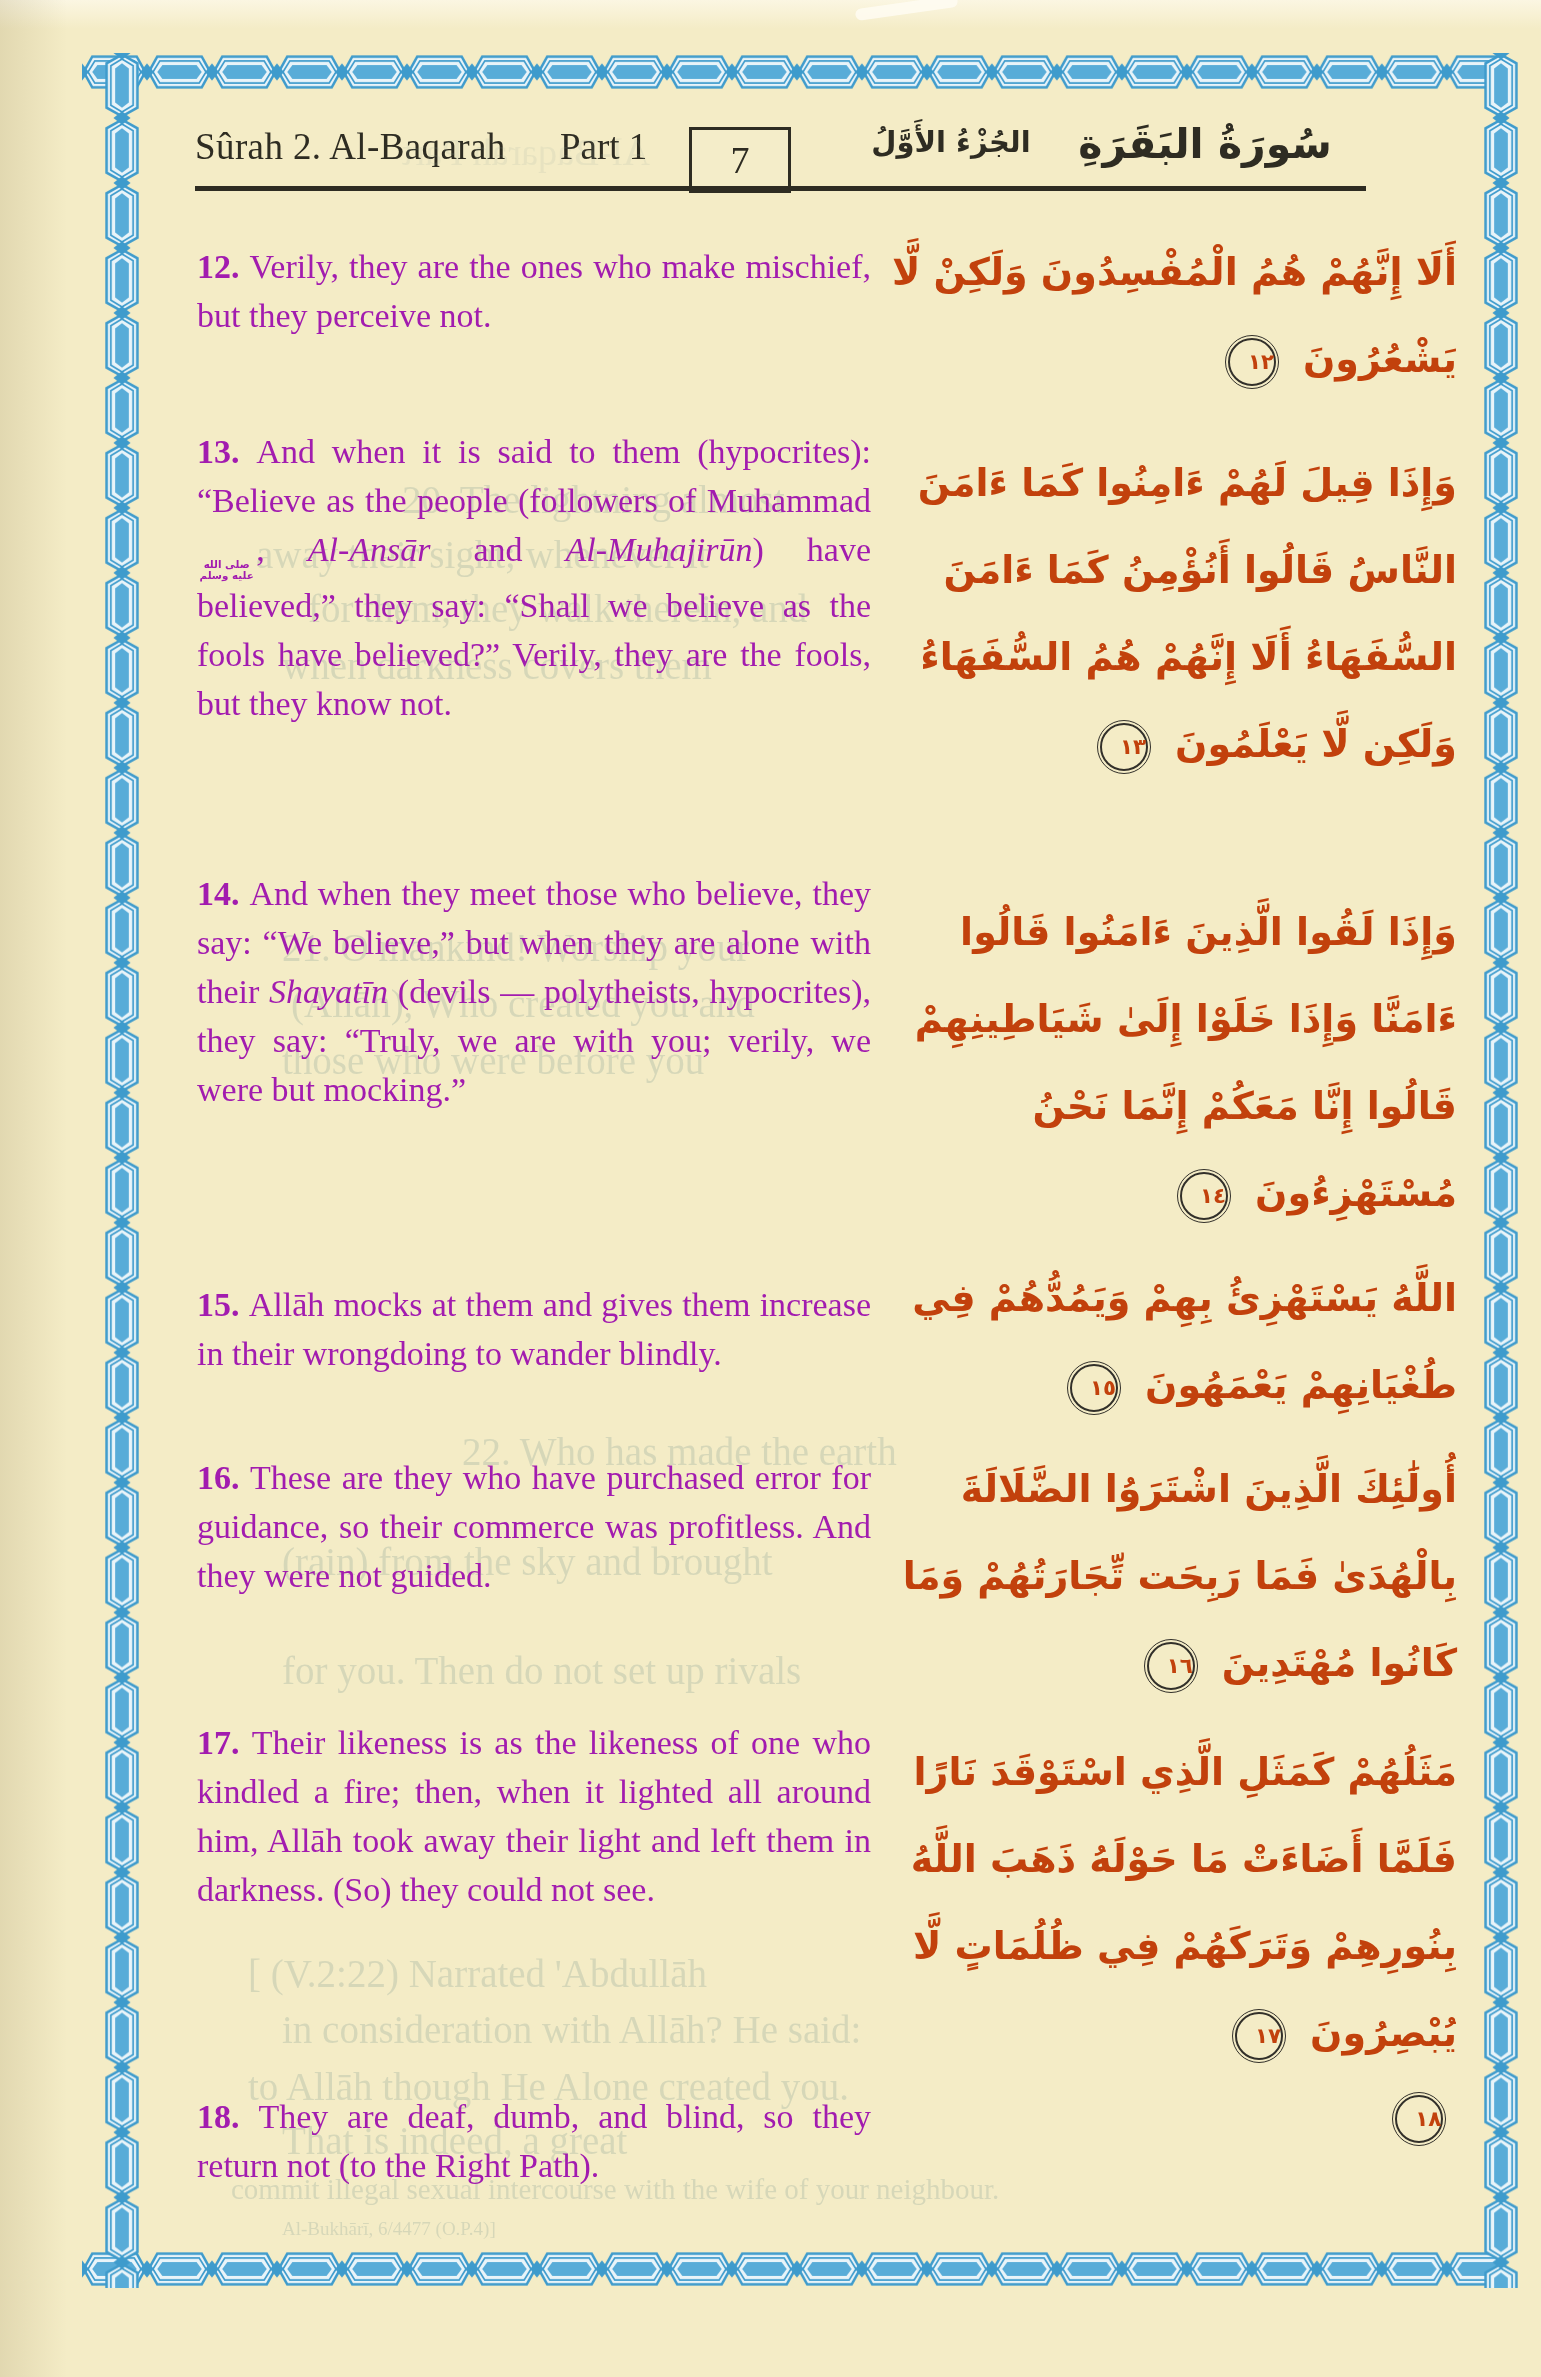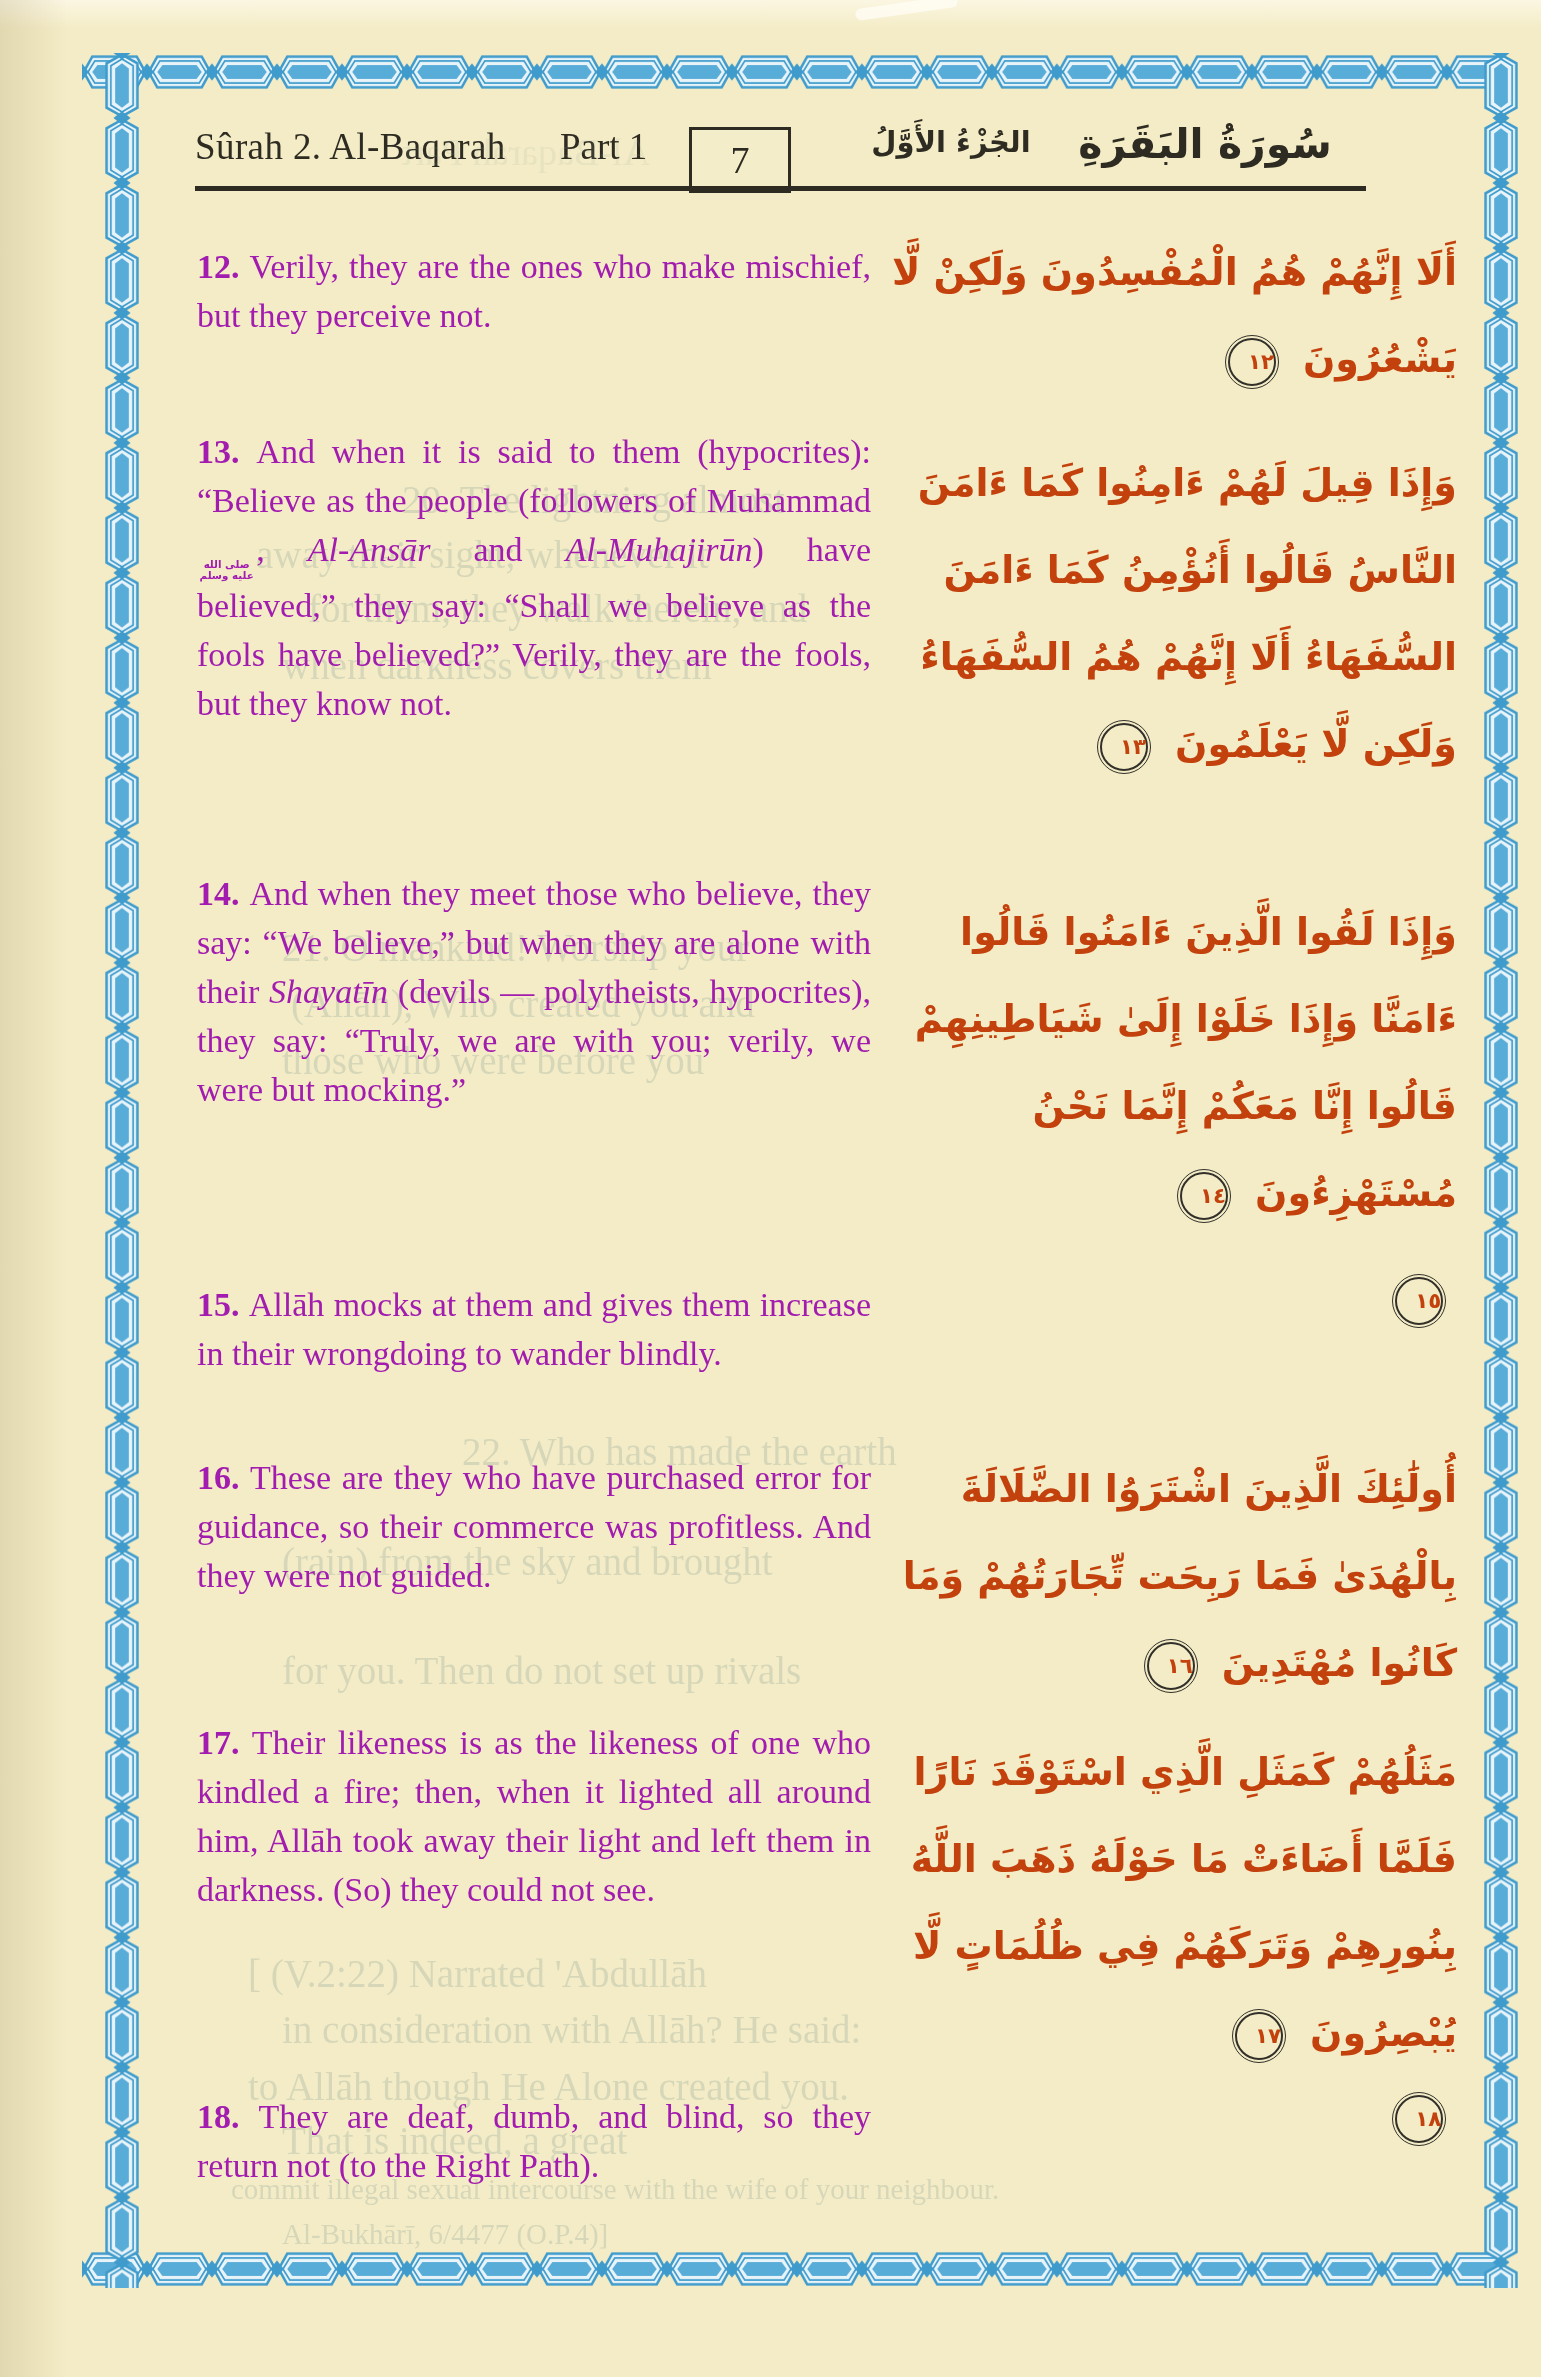--- a/index.html
+++ b/index.html
@@ -34,21 +34,21 @@
 
   
   .ghost{position:absolute;font-family:"Liberation Serif",serif;font-size:39px;color:#93a89b;
     opacity:.30;white-space:nowrap;filter:blur(0.5px);pointer-events:none;}
   .g0{top:130px;left:402px;font-size:38px;opacity:.13;transform:scaleX(-1);}
   .g1{top:477px;left:402px}.g2{top:532px;left:256px}.g3{top:586px;left:308px}
   .g4{top:643px;left:282px}.g5{top:925px;left:282px}.g6{top:981px;left:291px}
   .g7{top:1038px;left:282px}.g8{top:1429px;left:462px}.g9{top:1539px;left:282px}
   .g10{top:1648px;left:282px}.g11{top:1951px;left:248px}.g12{top:2007px;left:282px}
   .g13{top:2064px;left:248px}.g14{top:2118px;left:282px}
-  .g15{top:2173px;left:231px;font-size:29px}.g16{top:2218px;left:282px;font-size:29px}
+  .g15{top:2173px;left:231px;font-size:29px}.g16{top:2218px;left:282px;font-size:19px}
 
   
   .verse-eng{position:absolute;left:197px;width:674px;font-family:"Liberation Serif",serif;
     font-size:34px;line-height:49px;text-align:justify;color:#a21caf;}
   .verse-eng .vnum{font-weight:700;}
   .verse-eng i{font-style:italic;}
   .verse-ar{position:absolute;right:84px;width:592px;direction:rtl;text-align:right;
     font-family:"DejaVu Sans",sans-serif;font-size:38px;font-weight:600;line-height:87px;color:#c2410c;}
   .verse-eng.v1{top:242px}.verse-ar.v1{top:229px}
   .verse-eng.v2{top:427px}.verse-ar.v2{top:440px}
@@ -144,21 +144,21 @@
           <span>عليه وسلم</span>
         </span>, <i>Al-Ansār</i> and <i>Al-Muhajirūn</i>) have believed,” they say: “Shall we believe as the fools have believed?” Verily, they are the fools, but they know not.</div>
       <div class="verse-ar v2" dir="rtl"><span class="artext">وَإِذَا قِيلَ لَهُمْ ءَامِنُوا كَمَا ءَامَنَ النَّاسُ قَالُوا أَنُؤْمِنُ كَمَا ءَامَنَ السُّفَهَاءُ أَلَا إِنَّهُمْ هُمُ السُّفَهَاءُ وَلَكِن لَّا يَعْلَمُونَ </span><span class="medallion">
           <span class="mnum">١٣</span>
         </span></div>
       <div class="verse-eng v3"><b class="vnum">14. </b>And when they meet those who believe, they say: “We believe,” but when they are alone with their <i>Shayatīn</i> (devils — polytheists, hypocrites), they say: “Truly, we are with you; verily, we were but mocking.”</div>
       <div class="verse-ar v3" dir="rtl"><span class="artext">وَإِذَا لَقُوا الَّذِينَ ءَامَنُوا قَالُوا ءَامَنَّا وَإِذَا خَلَوْا إِلَىٰ شَيَاطِينِهِمْ قَالُوا إِنَّا مَعَكُمْ إِنَّمَا نَحْنُ مُسْتَهْزِءُونَ </span><span class="medallion">
           <span class="mnum">١٤</span>
         </span></div>
       <div class="verse-eng v4"><b class="vnum">15. </b>Allāh mocks at them and gives them increase in their wrongdoing to wander blindly.</div>
-      <div class="verse-ar v4" dir="rtl"><span class="medallion">
+      <div class="verse-ar v4" dir="rtl"><span class="artext">اللَّهُ يَسْتَهْزِئُ بِهِمْ وَيَمُدُّهُمْ فِي طُغْيَانِهِمْ يَعْمَهُونَ </span><span class="medallion">
           <span class="mnum">١٥</span>
         </span></div>
       <div class="verse-eng v5"><b class="vnum">16. </b>These are they who have purchased error for guidance, so their commerce was profitless. And they were not guided.</div>
       <div class="verse-ar v5" dir="rtl"><span class="artext">أُولَٰئِكَ الَّذِينَ اشْتَرَوُا الضَّلَالَةَ بِالْهُدَىٰ فَمَا رَبِحَت تِّجَارَتُهُمْ وَمَا كَانُوا مُهْتَدِينَ </span><span class="medallion">
           <span class="mnum">١٦</span>
         </span></div>
       <div class="verse-eng v6"><b class="vnum">17. </b>Their likeness is as the likeness of one who kindled a fire; then, when it lighted all around him, Allāh took away their light and left them in darkness. (So) they could not see.</div>
       <div class="verse-ar v6" dir="rtl"><span class="artext">مَثَلُهُمْ كَمَثَلِ الَّذِي اسْتَوْقَدَ نَارًا فَلَمَّا أَضَاءَتْ مَا حَوْلَهُ ذَهَبَ اللَّهُ بِنُورِهِمْ وَتَرَكَهُمْ فِي ظُلُمَاتٍ لَّا يُبْصِرُونَ </span><span class="medallion">
           <span class="mnum">١٧</span>
         </span></div>

